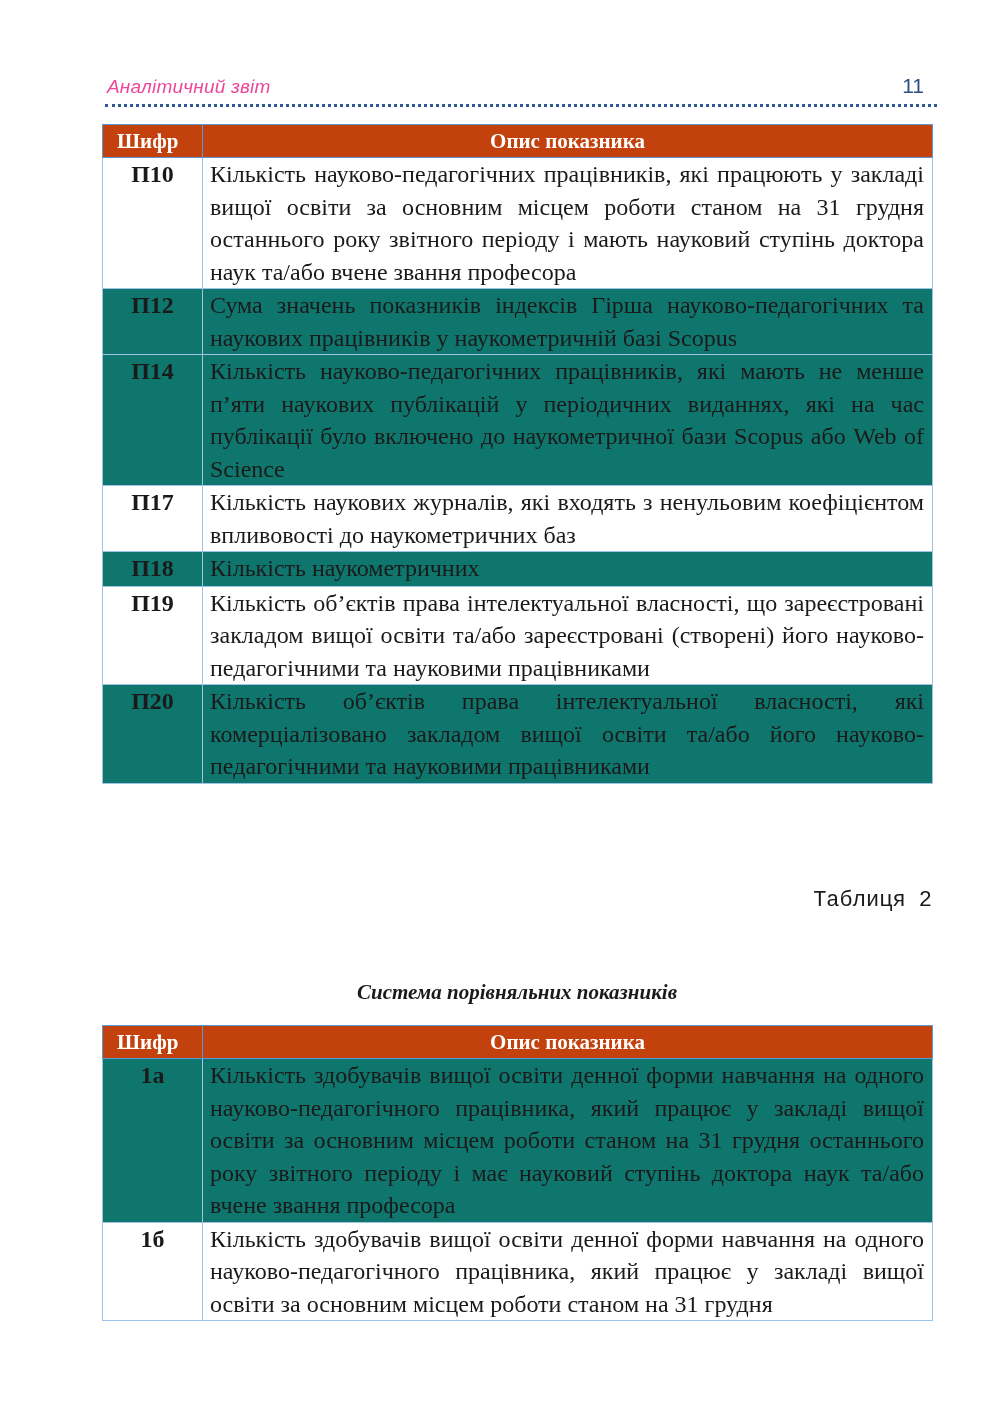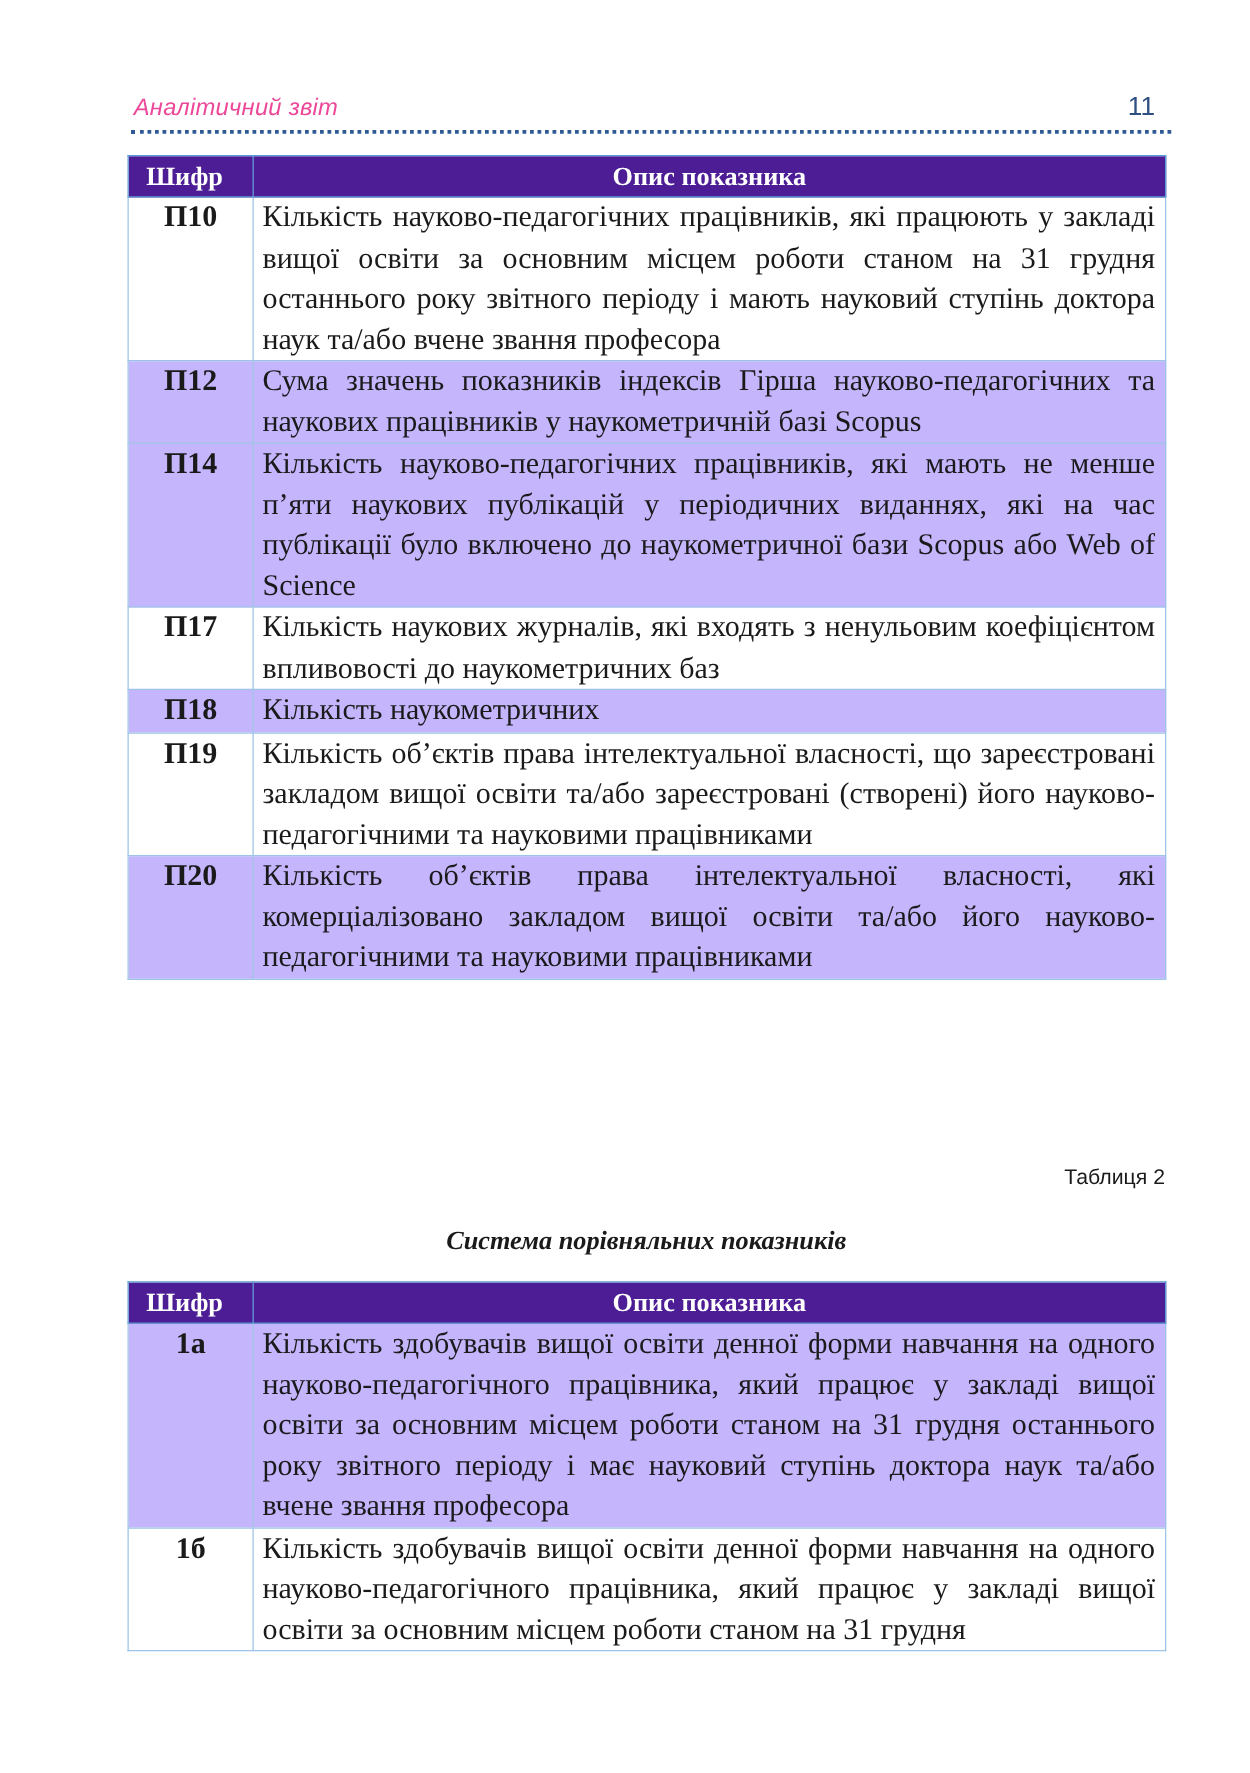--- a/index.html
+++ b/index.html
@@ -3,29 +3,29 @@
   <meta charset="utf-8">
   <style>
     html, body { margin: 0; padding: 0; background: #ffffff; }
     body { width: 1000px; height: 1418px; position: relative; overflow: hidden; font-family: "DejaVu Serif", serif; color: #1a1a1a; }
     .page-header { position: absolute; left: 105px; top: 76px; width: 827px; height: 28px; }
     .running-title { position: absolute; left: 2px; top: 0; font-family: "Liberation Sans", sans-serif; font-style: italic; font-size: 19px; color: #ec4899; letter-spacing: 0.2px; }
     .page-number { position: absolute; right: 8px; top: -2px; font-family: "Liberation Sans", sans-serif; font-size: 21px; color: #2d4f82; text-align: right; }
     .dotted-rule { position: absolute; left: 105px; top: 104px; width: 832px; height: 0; border-top: 3px dotted #2f5a96; }
     table.indicators { position: absolute; left: 102px; border-collapse: collapse; width: 831px; table-layout: fixed; font-family: "Liberation Serif", serif; }
     table.indicators col.c1 { width: 100px; }
-    table.indicators th { background: #4c1d95; color: #ffffff; font-weight: bold; font-size: 21px; height: 32px; padding: 0; border: 1px solid #5b9bd5; }
+    table.indicators th { background: #c2410c; color: #ffffff; font-weight: bold; font-size: 21px; height: 32px; padding: 0; border: 1px solid #5b9bd5; }
     table.indicators th.code-h { text-align: left; padding-left: 14px; }
     table.indicators td { border: 1px solid #9dc3e6; vertical-align: top; font-size: 24px; line-height: 32.5px; }
     table.indicators td.code { text-align: center; font-weight: bold; padding-top: 0; }
     table.indicators td.desc { text-align: justify; padding: 0 8px 0 7px; }
-    tr.alt td { background: #c4b5fd; }
+    tr.alt td { background: #0f766e; }
     .t1 { top: 124px; }
     .t2 { top: 1025px; }
-    .table-label { position: absolute; right: 68px; top: 932px; font-family: Liberation Sans, sans-serif; font-size: 17px; }
+    .table-label { position: absolute; right: 68px; top: 888px; font-family: Liberation Mono, monospace; font-size: 22px; }
     .table-title { position: absolute; left: 0; width: 1034px; text-align: center; top: 980px; font-family: "Liberation Serif", serif; font-weight: bold; font-style: italic; font-size: 21px; }
   </style>
 </head>
 <body>
 
 <div class="page-header">
   <span class="running-title">Аналітичний звіт</span>
   <span class="page-number">11</span>
 </div>
 <div class="dotted-rule"></div>

